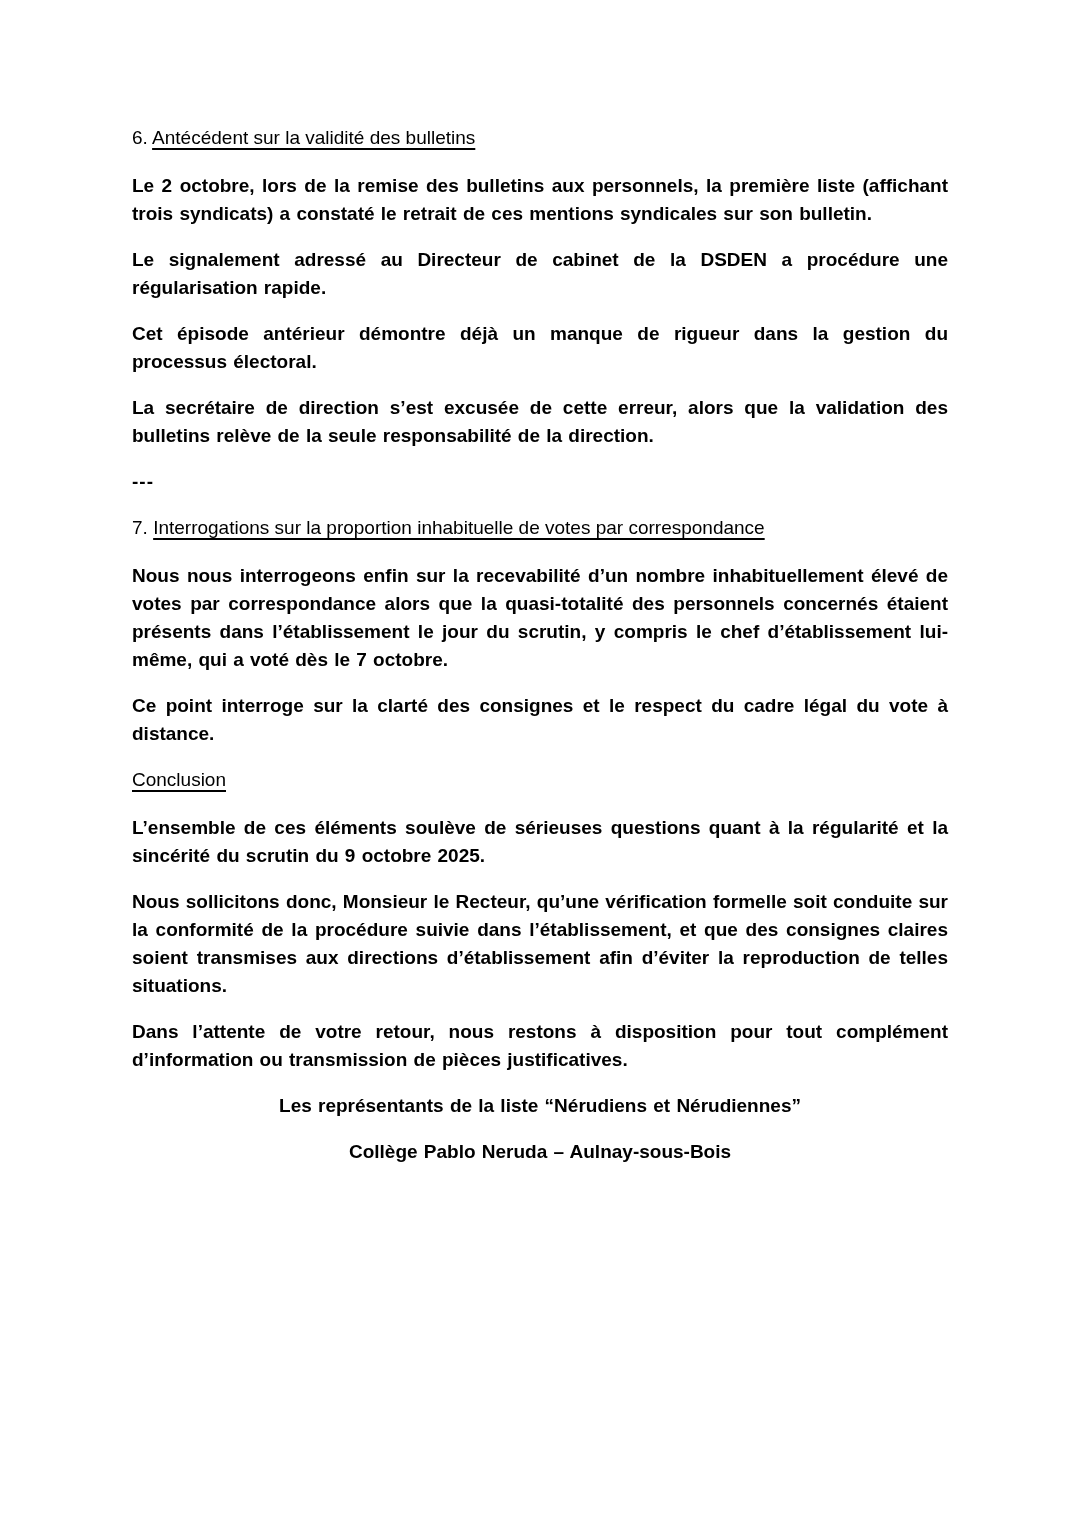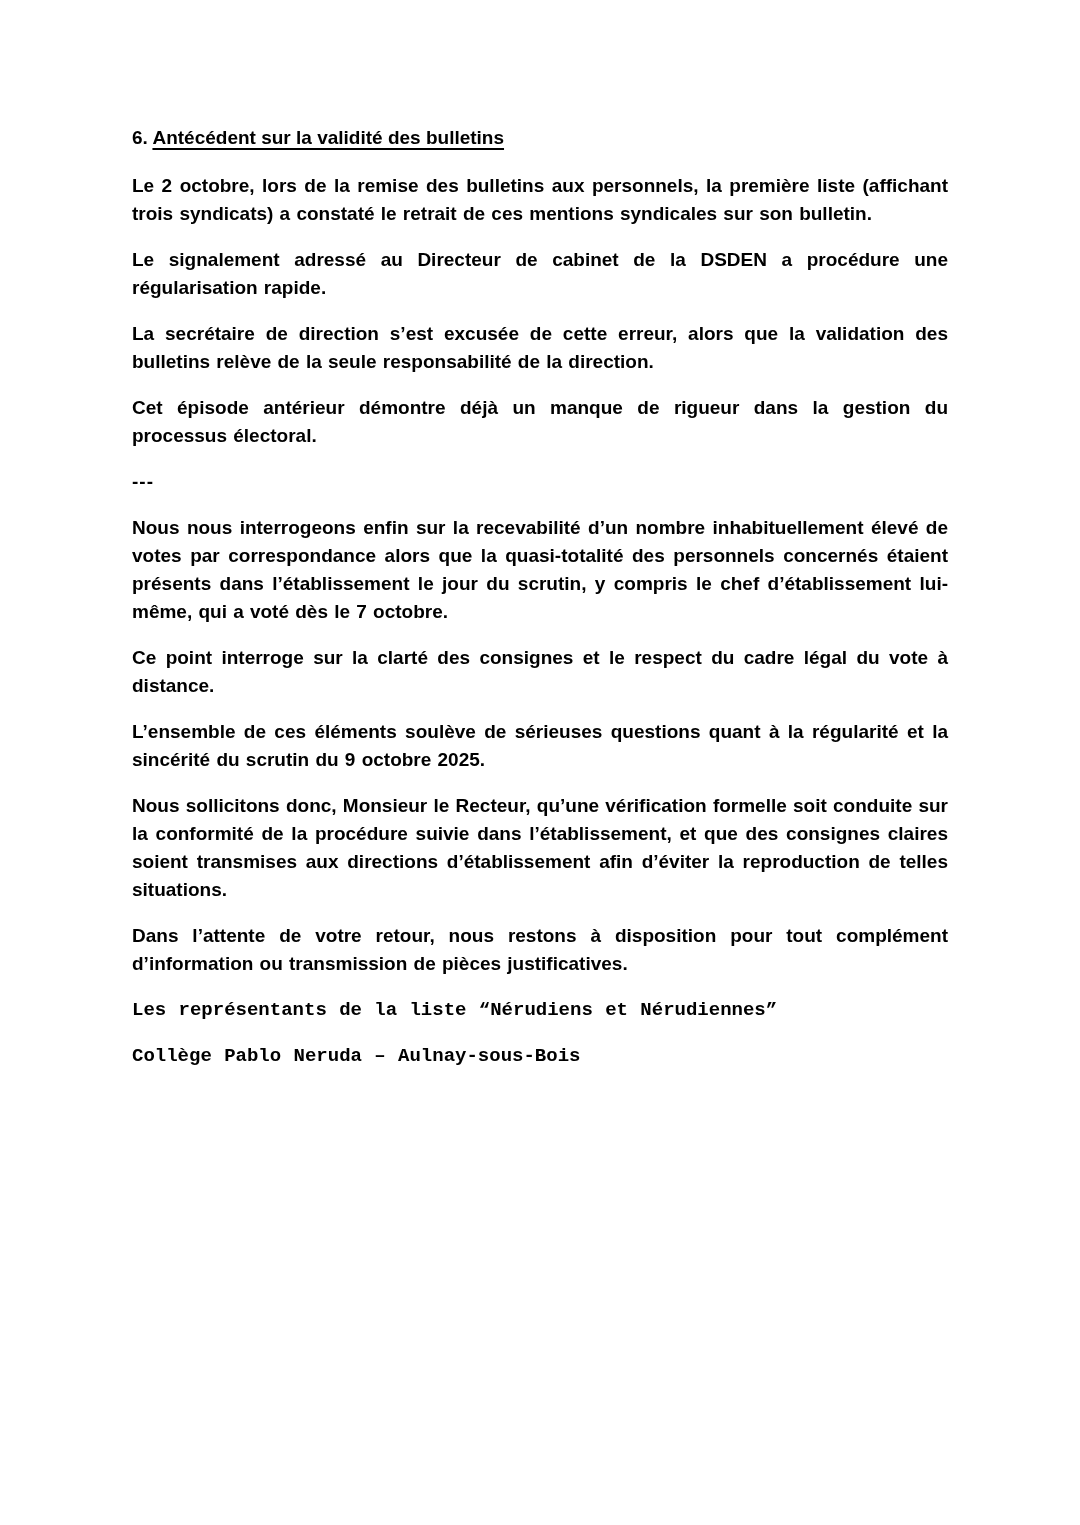--- a/index.html
+++ b/index.html
@@ -26,26 +26,25 @@
     font-size:19px;
     line-height:28px;
     -webkit-font-smoothing:antialiased;
   }
   .para{
     margin:16px 0 18px 0;
     text-align:justify;
     word-spacing:0.05em;
   }
   .para.left{
-    text-align:left;
-    font-family:Liberation Mono, monospace;
+    text-align:center;
   }
   .heading{
     font-size:19px;
-    font-weight:bold;
+    font-weight:normal;
     margin:0 0 20px 0;
     text-align:left;
   }
   .heading-num{
     text-decoration:none;
   }
   .heading-text{
     text-decoration:underline;
     text-decoration-thickness:2px;
     text-underline-offset:4px;
@@ -56,24 +55,26 @@
   }
 </style>
 </head>
 <body>
 
 <div class="page">
   <div id="doc">
       <h2 class="heading"><span class="heading-num">6.</span> <span class="heading-text">Antécédent sur la validité des bulletins</span></h2>
       <p class="para">Le 2 octobre, lors de la remise des bulletins aux personnels, la première liste (affichant trois syndicats) a constaté le retrait de ces mentions syndicales sur son bulletin.</p>
       <p class="para">Le signalement adressé au Directeur de cabinet de la DSDEN a procédure une régularisation rapide.</p>
+      <p class="para">Cet épisode antérieur démontre déjà un manque de rigueur dans la gestion du processus électoral.</p>
       <p class="para">La secrétaire de direction s’est excusée de cette erreur, alors que la validation des bulletins relève de la seule responsabilité de la direction.</p>
-      <p class="para">Cet épisode antérieur démontre déjà un manque de rigueur dans la gestion du processus électoral.</p>
       <p class="para separator">---</p>
+      <h2 class="heading"><span class="heading-num">7.</span> <span class="heading-text">Interrogations sur la proportion inhabituelle de votes par correspondance</span></h2>
       <p class="para">Nous nous interrogeons enfin sur la recevabilité d’un nombre inhabituellement élevé de votes par correspondance alors que la quasi-totalité des personnels concernés étaient présents dans l’établissement le jour du scrutin, y compris le chef d’établissement lui-même, qui a voté dès le 7 octobre.</p>
       <p class="para">Ce point interroge sur la clarté des consignes et le respect du cadre légal du vote à distance.</p>
+      <h2 class="heading"><span class="heading-text">Conclusion</span></h2>
       <p class="para">L’ensemble de ces éléments soulève de sérieuses questions quant à la régularité et la sincérité du scrutin du 9 octobre 2025.</p>
       <p class="para">Nous sollicitons donc, Monsieur le Recteur, qu’une vérification formelle soit conduite sur la conformité de la procédure suivie dans l’établissement, et que des consignes claires soient transmises aux directions d’établissement afin d’éviter la reproduction de telles situations.</p>
       <p class="para">Dans l’attente de votre retour, nous restons à disposition pour tout complément d’information ou transmission de pièces justificatives.</p>
       <p class="para left">Les représentants de la liste “Nérudiens et Nérudiennes”</p>
       <p class="para left">Collège Pablo Neruda – Aulnay-sous-Bois</p>
     </div>
 </div>
 
 </body></html>

